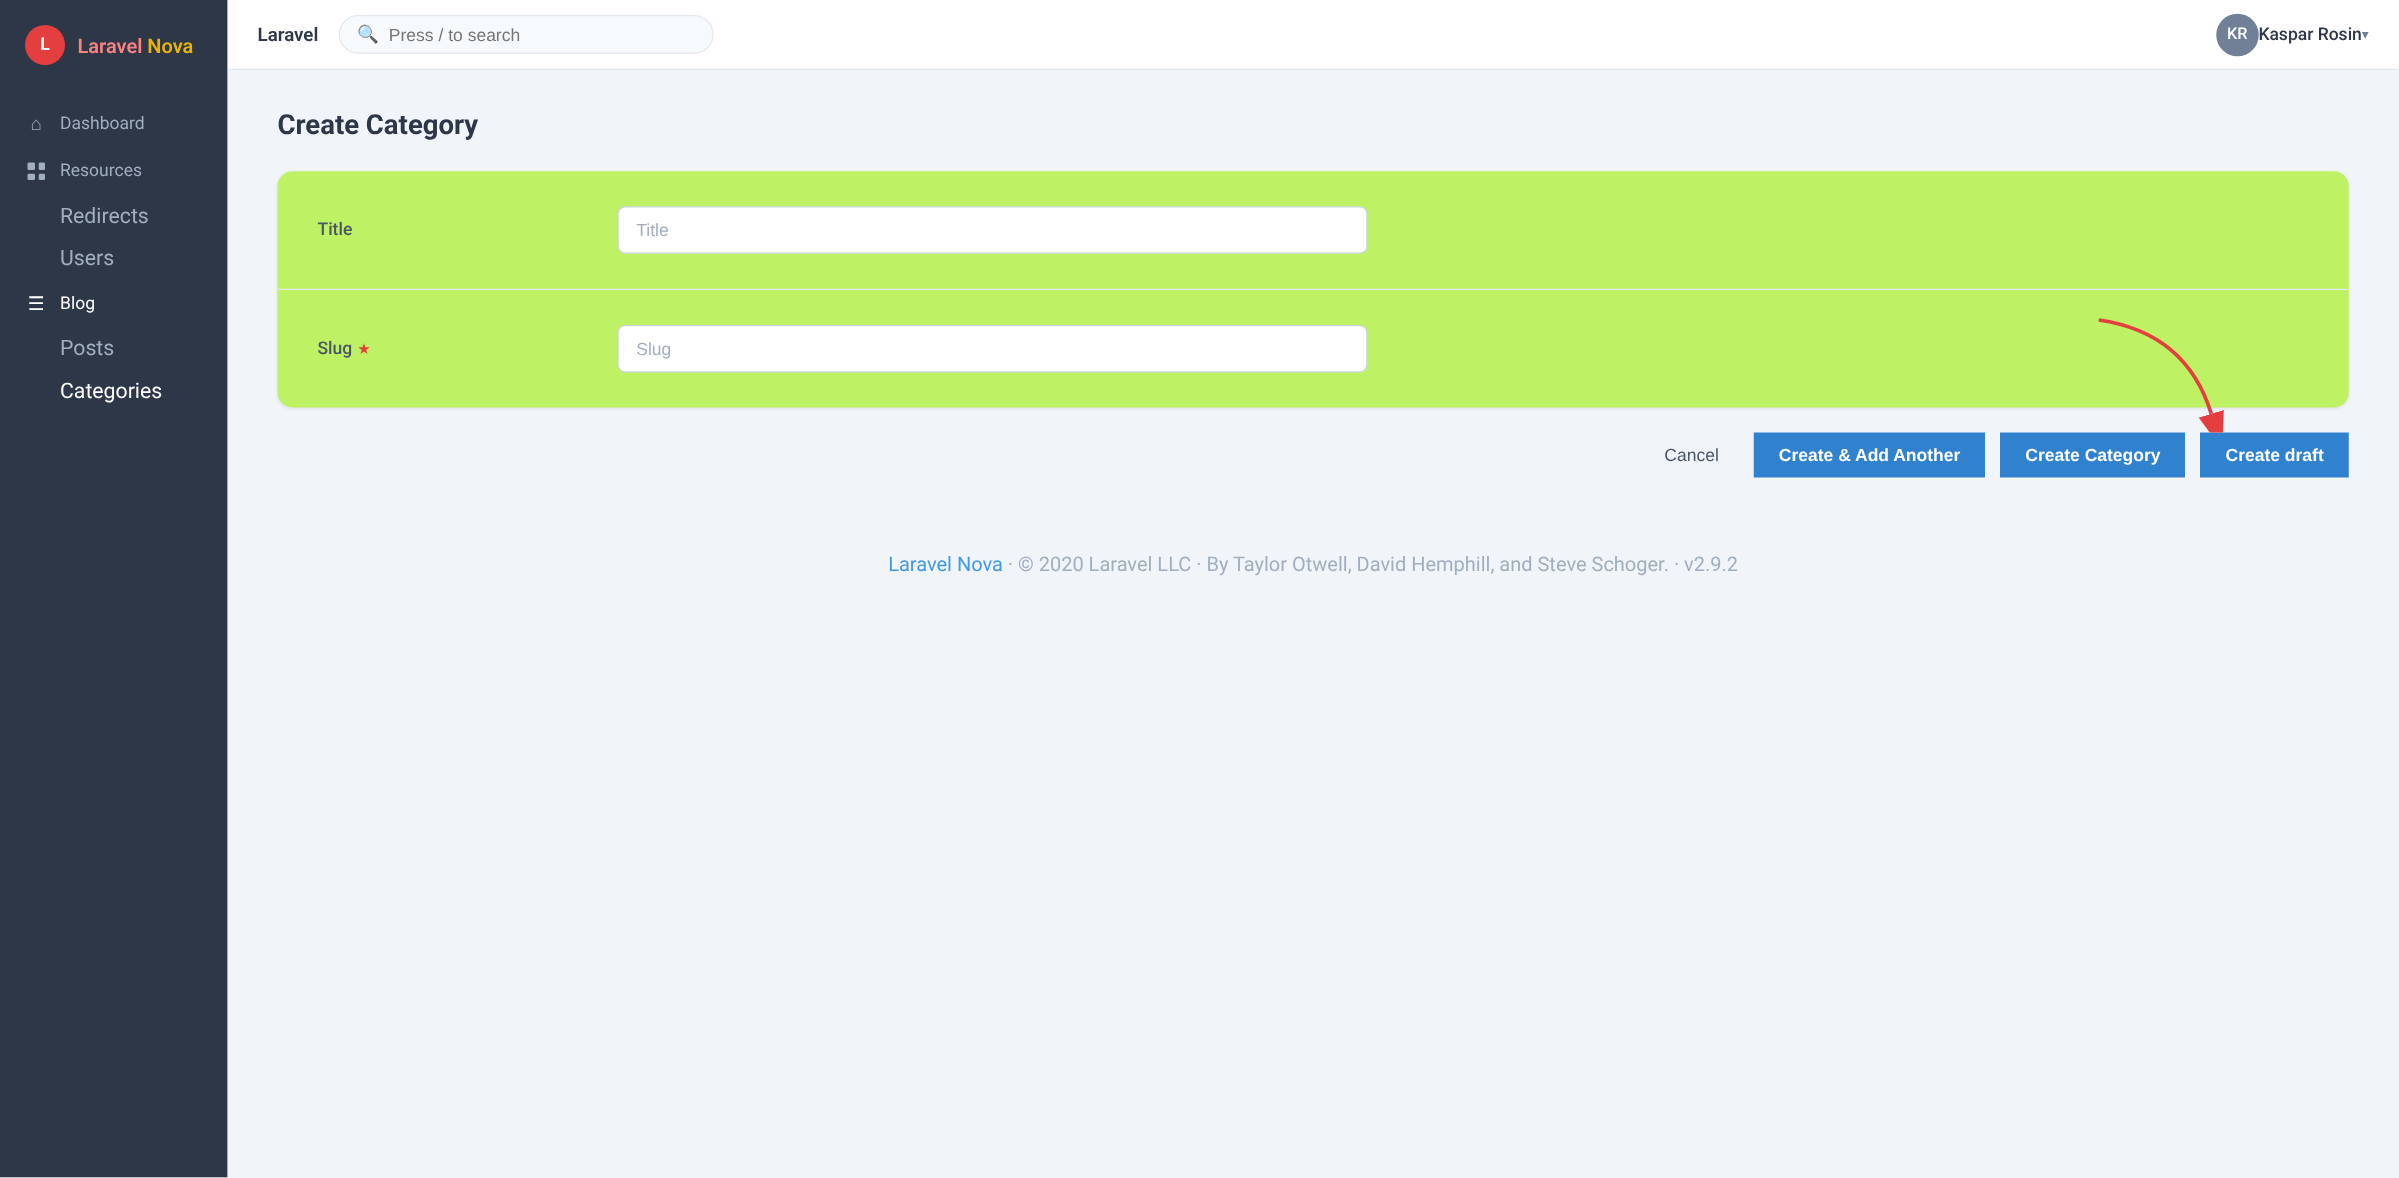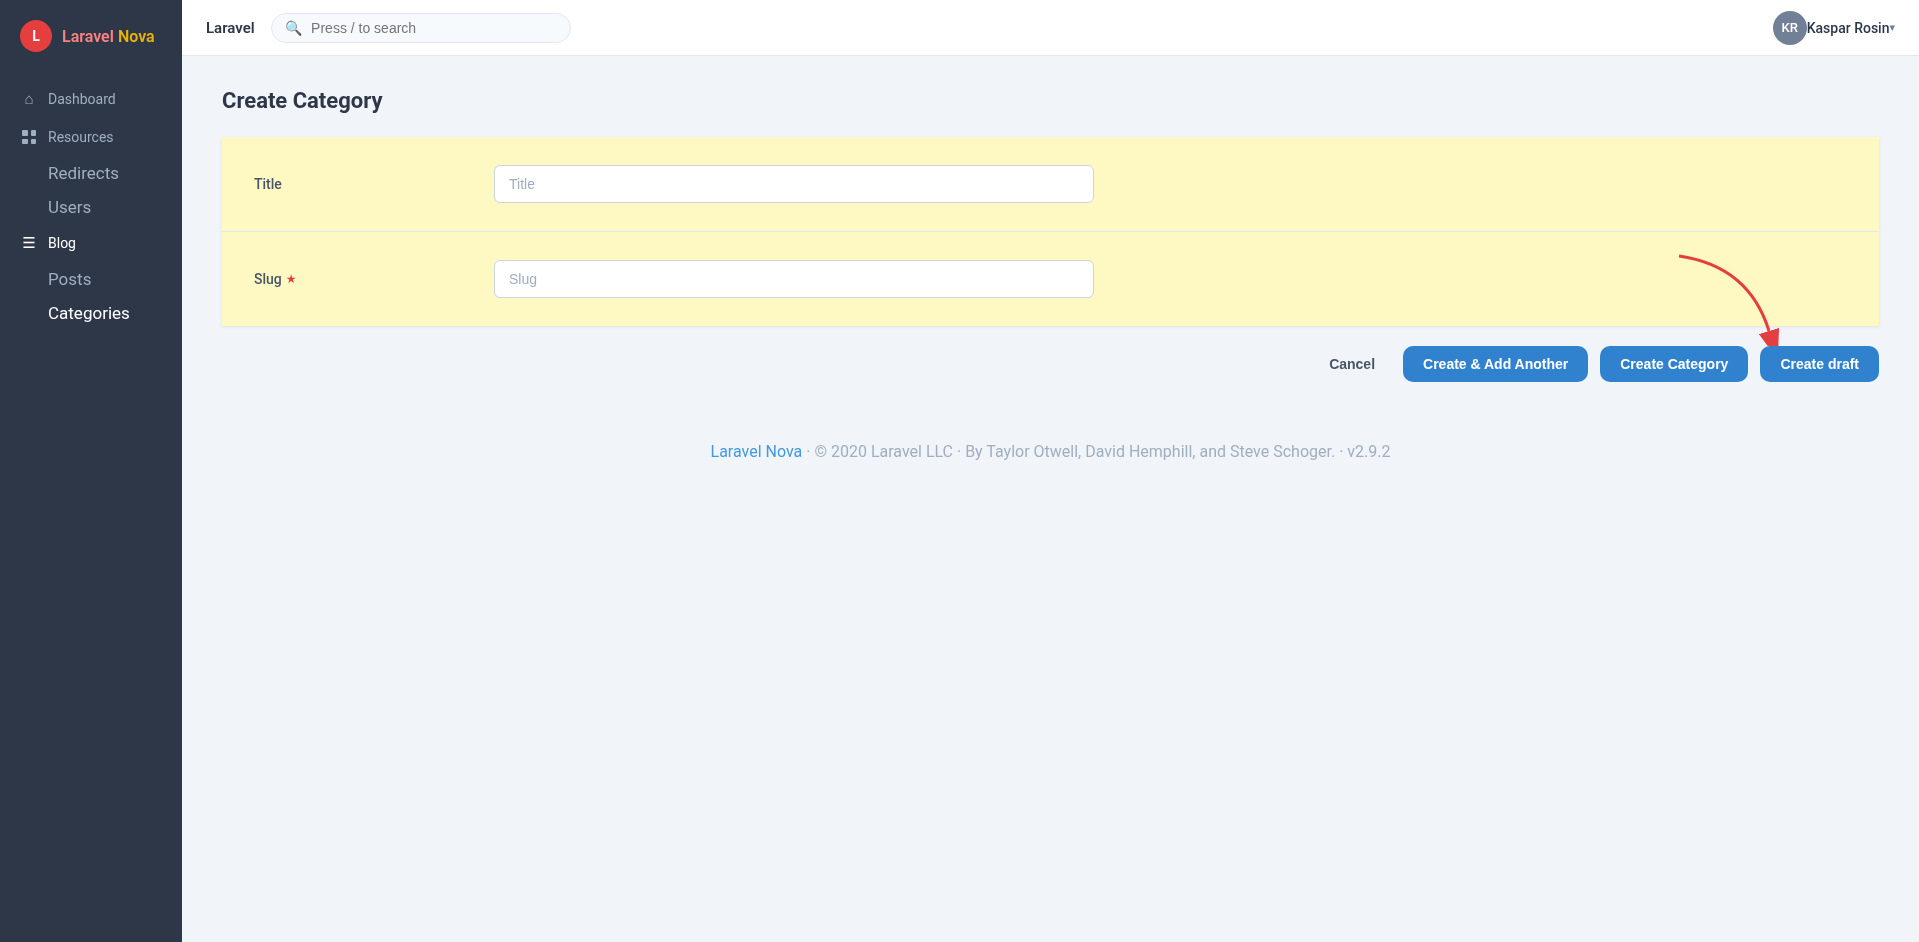--- a/index.html
+++ b/index.html
@@ -163,22 +163,22 @@
     }
     .page-title {
       font-size: 22px;
       font-weight: 700;
       color: #2d3748;
       margin-bottom: 24px;
     }
 
     
     .form-card {
-      background: #fef9c3;
-      border-radius: 0;
+      background: #bef264;
+      border-radius: 12px;
       box-shadow: 0 1px 3px rgba(0,0,0,0.08);
       overflow: hidden;
     }
     .form-row {
       display: flex;
       align-items: center;
       padding: 28px 32px;
       border-bottom: 1px solid #e2e8f0;
     }
     .form-row:last-child {
@@ -220,29 +220,29 @@
       justify-content: flex-end;
       gap: 12px;
       padding: 20px 0 0 0;
       position: relative;
     }
     .btn-cancel {
       background: transparent;
       border: none;
       color: #4a5568;
       font-size: 14px;
-      font-weight: 700;
+      font-weight: 400;
       cursor: pointer;
       padding: 10px 16px;
     }
     .btn-primary {
       background: #3182ce;
       color: #fff;
       border: none;
-      border-radius: 10px;
+      border-radius: 0;
       padding: 10px 20px;
       font-size: 14px;
       font-weight: 600;
       cursor: pointer;
       transition: background 0.15s;
     }
 
     
     .arrow-annotation {
       position: absolute;

